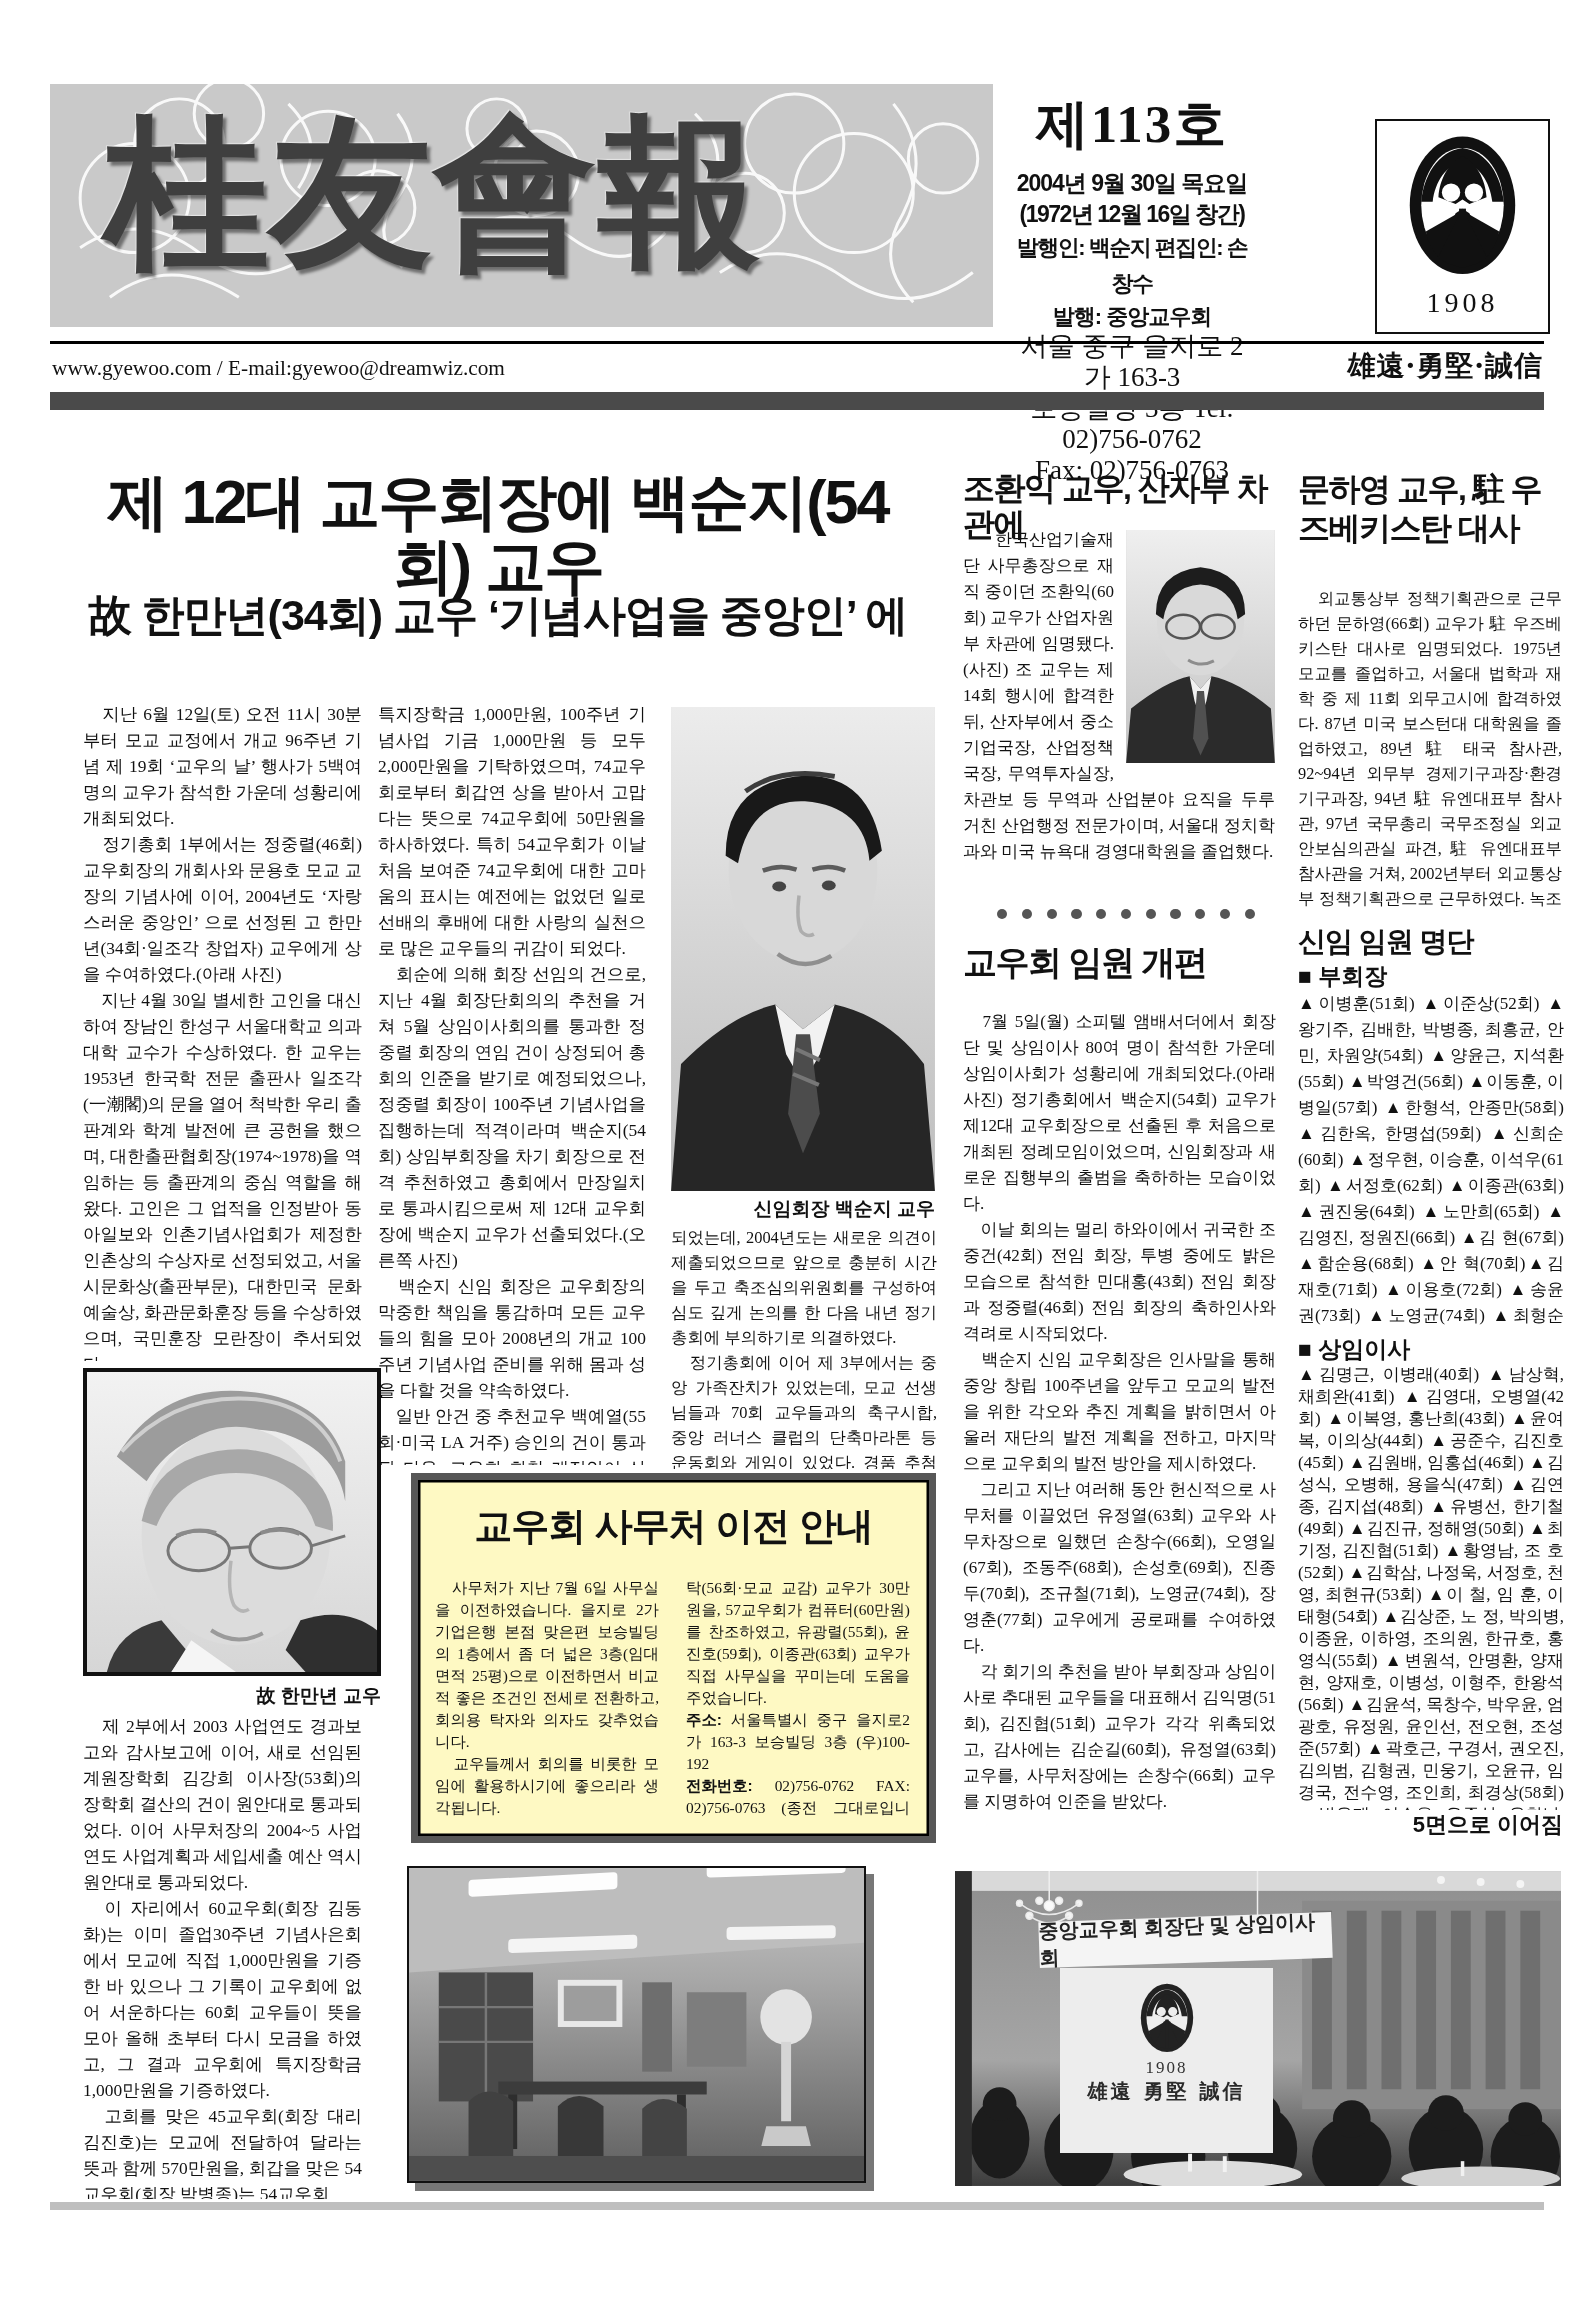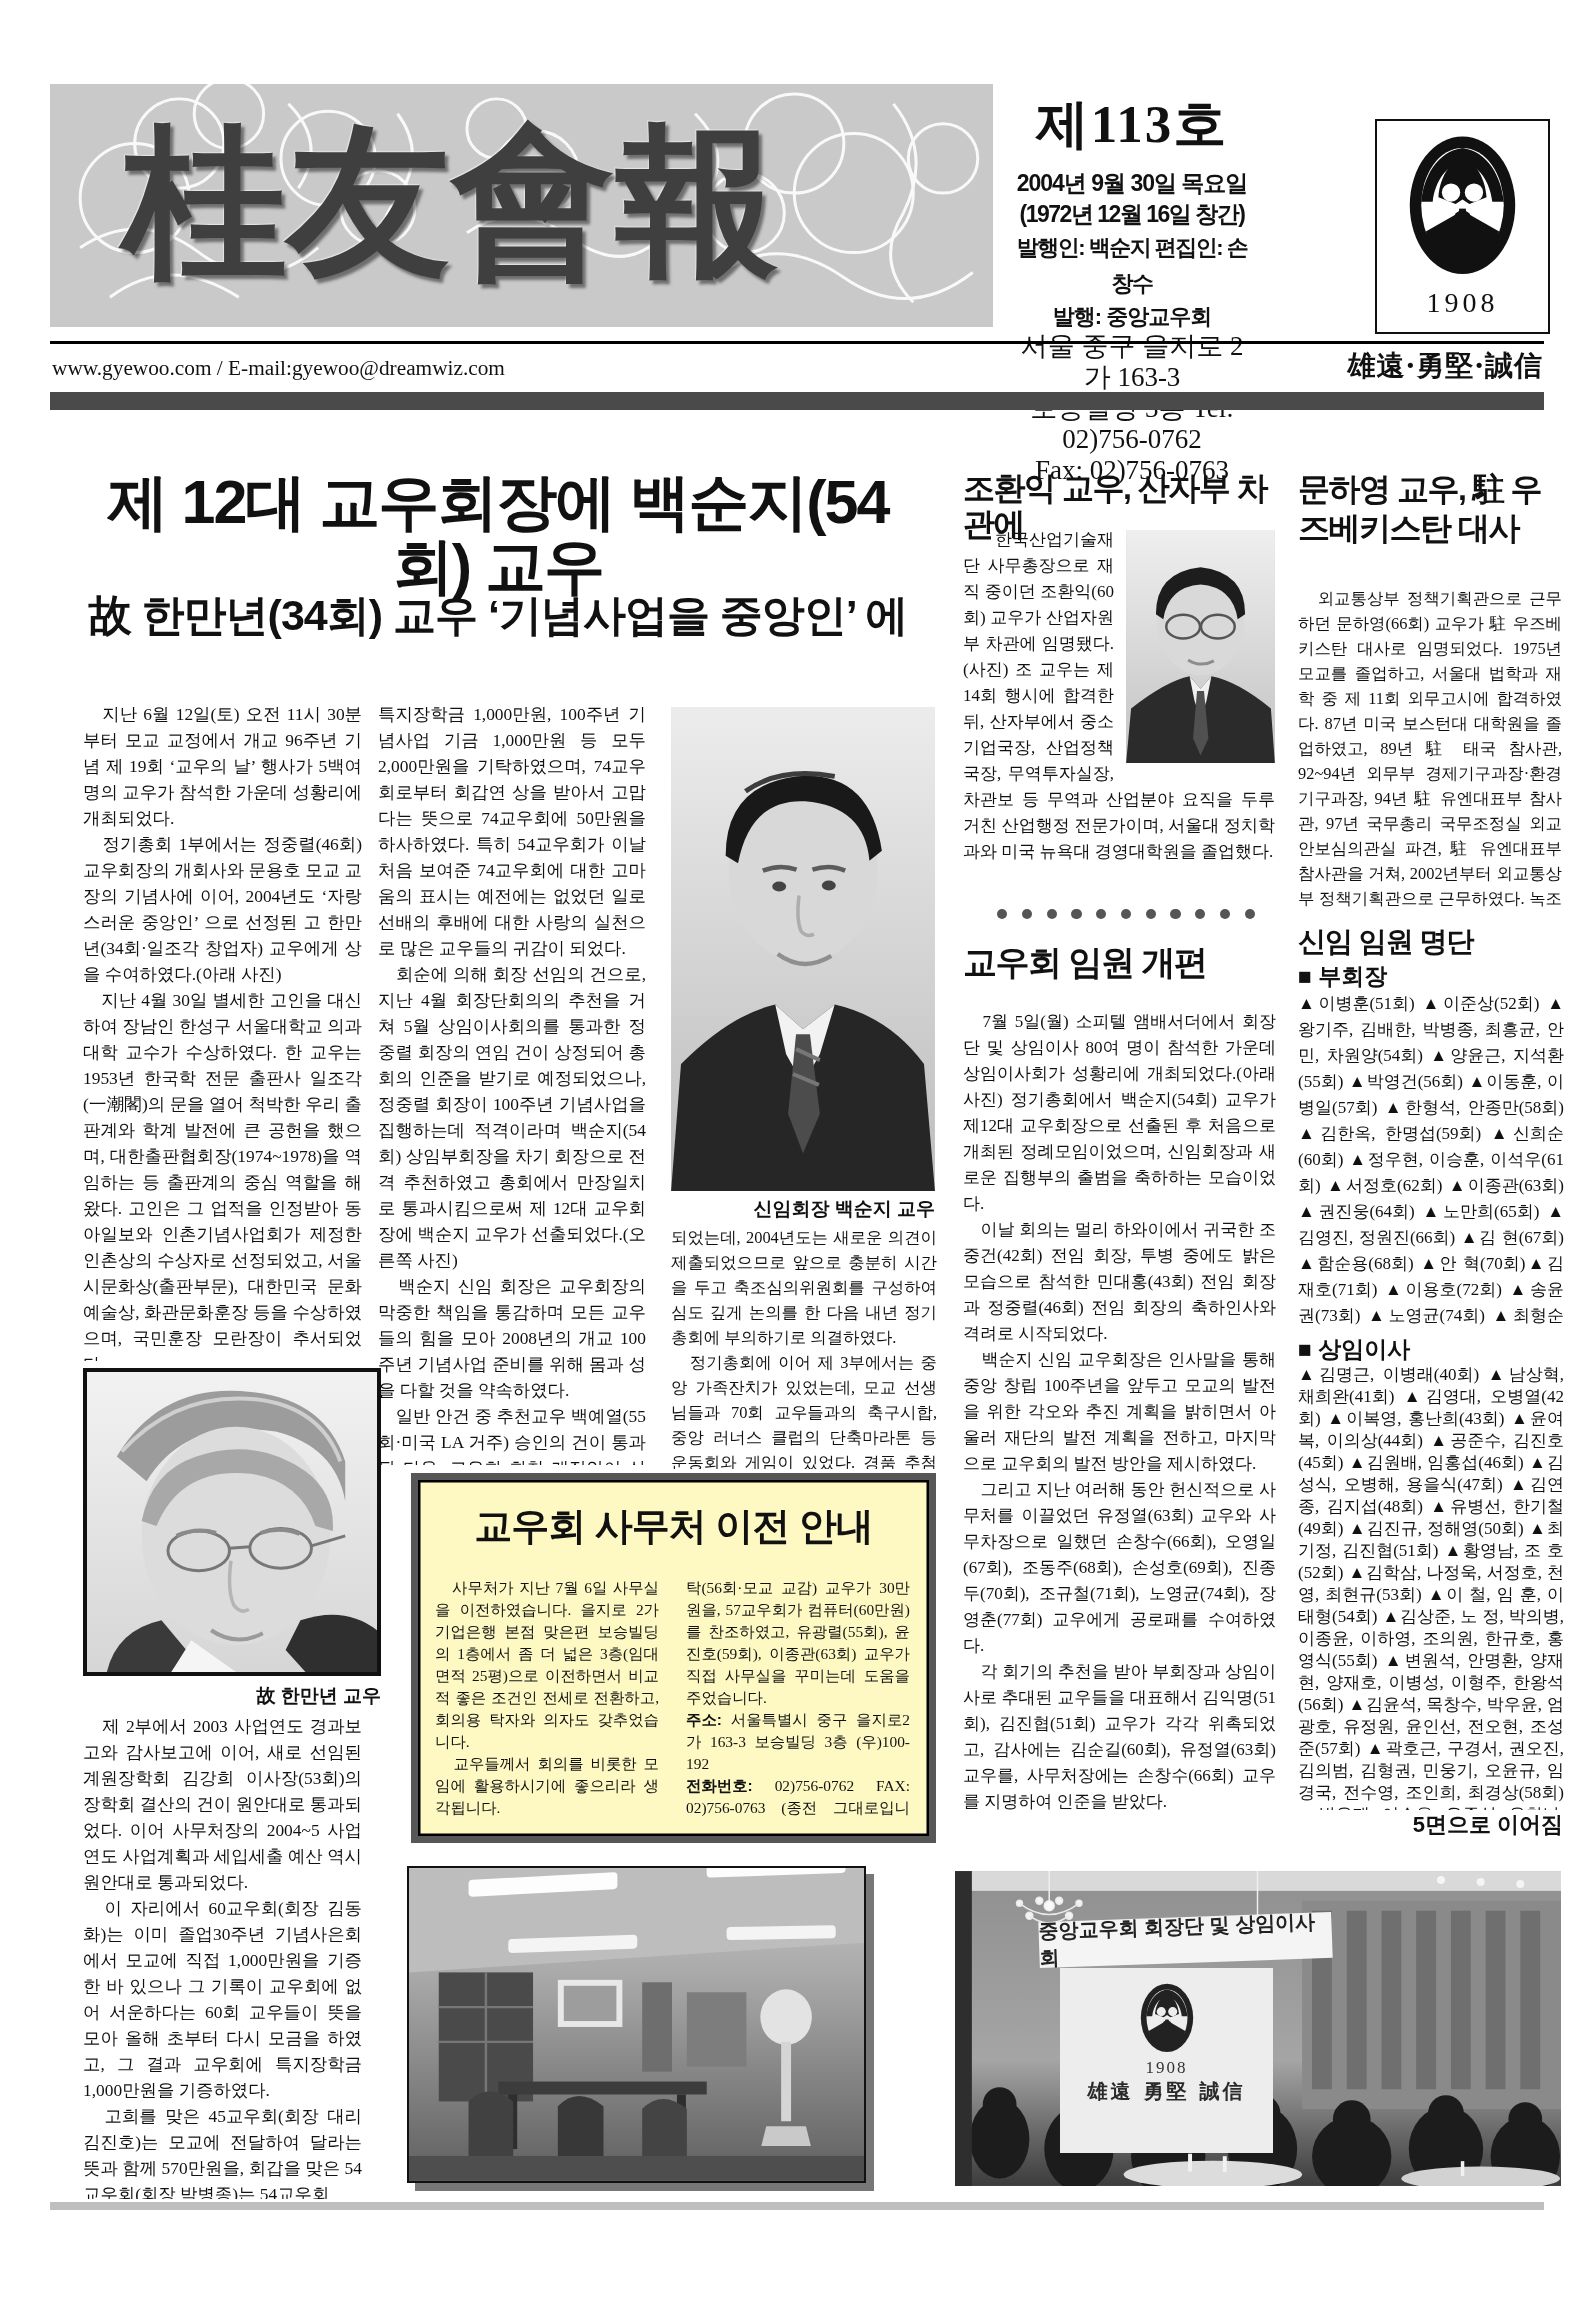--- a/index.html
+++ b/index.html
@@ -1,21 +1,21 @@
 <!DOCTYPE html>
 <html style="font-size:8px"><head>
 <meta charset="utf-8">
 <style>
   html,body{margin:0;padding:0;background:#ffffff;}
   #page{position:relative;width:1592px;height:2307px;background:#ffffff;overflow:hidden;
         font-family:"Liberation Serif", serif;color:#111;}
   .abs{position:absolute;}
   
   .mast-box{left:50px;top:84px;width:943px;height:243px;background:#c9c9c9;overflow:hidden;}
-  .mast-title{position:absolute;left:0;top:35px;width:100%;padding:0 64px 0 73px;box-sizing:border-box;
+  .mast-title{position:absolute;left:0;top:26px;width:100%;padding:0 64px 0 55px;box-sizing:border-box;
       display:flex;justify-content:space-between;font-family:"DejaVu Serif", serif;font-weight:bold;
       font-size:164px;line-height:164px;color:#3f3f3f;
       text-shadow:3.5px 4px 3px rgba(0,0,0,.45), -1px -1px 1px rgba(255,255,255,.55);}
   .issue-block{left:1008px;top:95px;width:248px;text-align:center;}
   .issue-no{font-family:"Liberation Serif", serif;font-weight:bold;font-size:53px;line-height:59px;letter-spacing:2px;}
   .hd-gothic{font-family:"Liberation Sans", sans-serif;font-weight:bold;}
   .date-line{font-size:23px;line-height:32px;margin-top:13px;letter-spacing:-1px;}
   .founded-line{font-size:23px;line-height:31px;letter-spacing:-1.5px;}
   .pub-line{font-size:22px;line-height:36px;letter-spacing:-1.5px;}
   .org-line{font-size:22px;line-height:29px;letter-spacing:-1px;}

